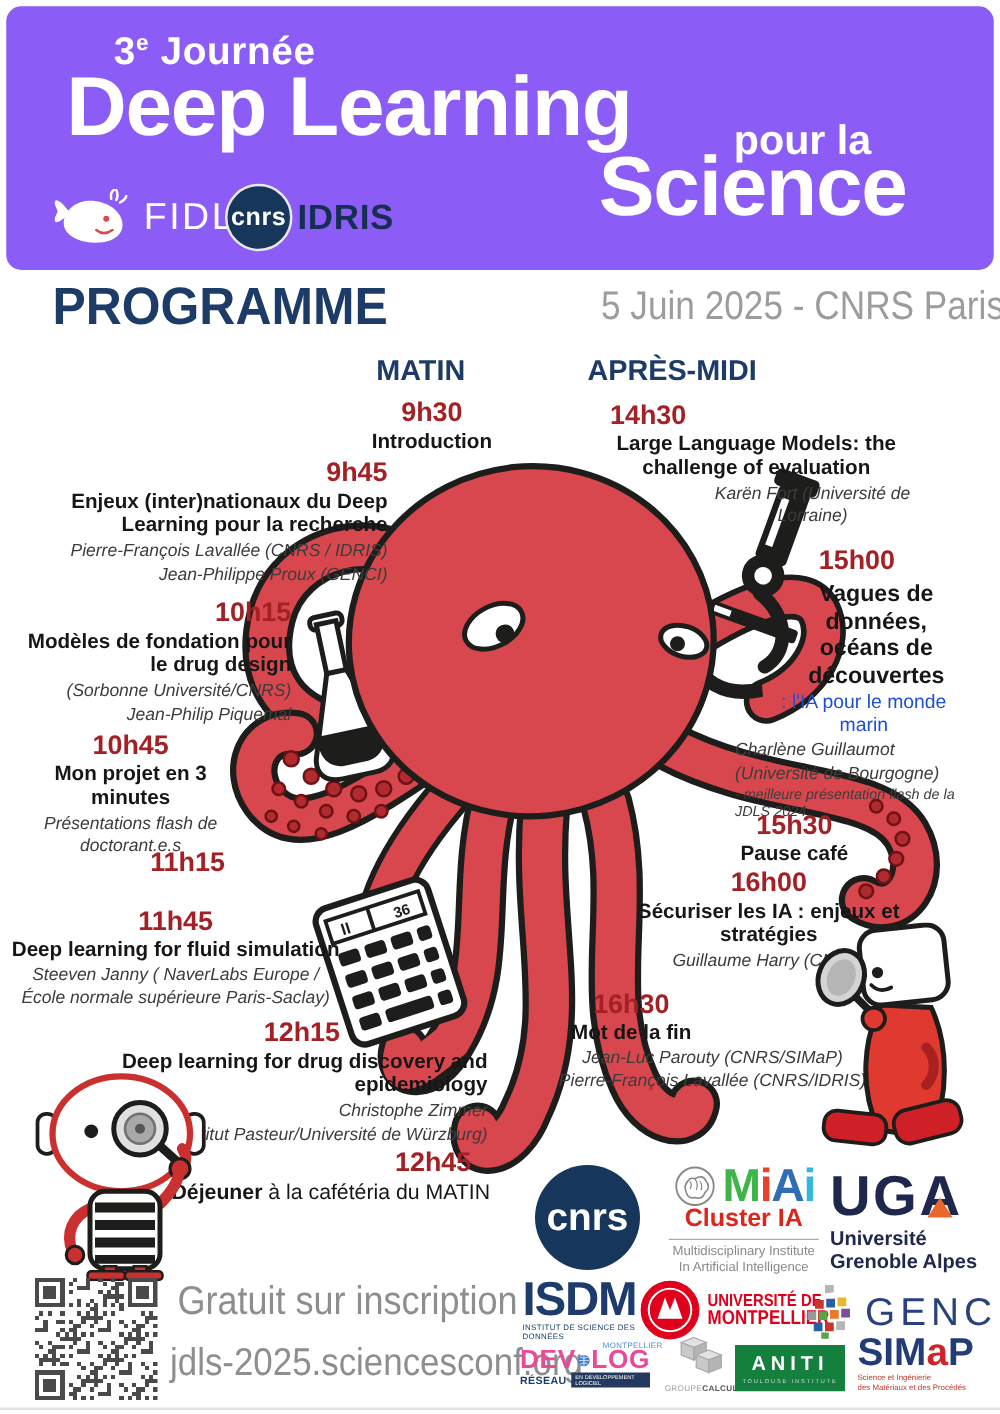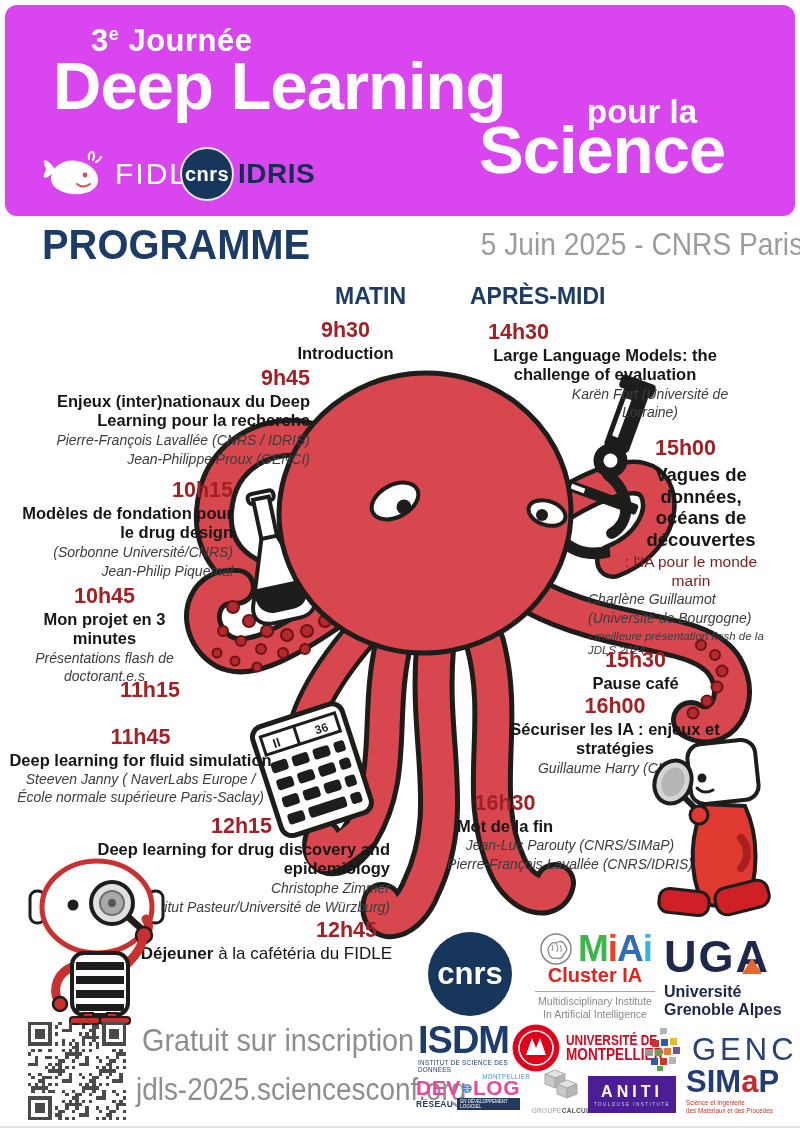--- a/index.html
+++ b/index.html
@@ -2,50 +2,50 @@
 <html><head>
 <meta charset="utf-8">
 <style>
   * { margin:0; padding:0; box-sizing:border-box; }
   html,body { width:800px; }
   body { font-family:"Liberation Sans", sans-serif; background:#fff; }
   .poster { position:relative; width:800px; height:1131px; background:#fff; overflow:hidden; }
 
   
   .banner { position:absolute; left:5px; top:5px; width:790px; height:211px;
-            background:#d946ef; border-radius:12px; }
+            background:#8b5cf6; border-radius:12px; }
   .edition { position:absolute; left:86px; top:18px; color:#fff; font-size:31px; font-weight:600; letter-spacing:0.5px; }
   .edition sup { font-size:18px; }
   .title-main { position:absolute; left:48px; top:42px; color:#fff; font-size:67px; font-weight:800; letter-spacing:-1px; }
   .title-connector { position:absolute; left:582px; top:88px; color:#fff; font-size:33px; font-weight:600; }
   .title-secondary { position:absolute; left:474px; top:106px; color:#fff; font-size:67px; font-weight:800; letter-spacing:-1px; }
   .fidle-logo { position:absolute; left:38px; top:146px; display:flex; align-items:center; }
   .fidle-label { color:#fff; font-size:30px; font-weight:300; letter-spacing:2px; margin-left:8px; }
   .idris-logo { position:absolute; left:175px; top:142px; display:flex; align-items:center; }
   .cnrs-circle { width:54px; height:54px; border-radius:50%; background:#17365c; border:2px solid #e8e8e8;
                  color:#fff; font-weight:700; display:flex; align-items:center; justify-content:center;
                  font-size:20px; letter-spacing:0.5px; }
   .idris-text { color:#152f52; font-weight:800; font-size:28px; margin-left:4px; letter-spacing:0.5px; }
 
   
   .prog-title { position:absolute; left:42px; top:221px; color:#1c3b66; font-size:42px; font-weight:800;
                 letter-spacing:0px; transform:scaleX(0.95); transform-origin:left; }
   .date-loc { position:absolute; left:440px; top:226px; width:340px; text-align:right; color:#9c9c9c;
               font-size:32px; font-weight:400; transform:scaleX(0.88); transform-origin:right; white-space:nowrap; }
   .col-head { position:absolute; color:#1c3b66; font-size:23px; font-weight:800; }
-  .col-matin { left:301px; top:283px;margin-left:34px; }
+  .col-matin { left:301px; top:283px; }
   .col-apm { left:470px; top:283px; }
 
   
   .session { position:absolute; }
   .ta-c { text-align:center; } .ta-r { text-align:right; }
   .time { font-weight:700; color:#a32025; font-size:21.5px; line-height:1.2; }
   .s-title { font-weight:700; color:#161616; font-size:16.5px; line-height:1.18; }
   .s-title .reg { font-weight:400; }
-  .subtitle { font-weight:400; color:#7f1d1d; font-size:15.5px; line-height:1.2; margin-top:1px; }
+  .subtitle { font-weight:400; color:#1d4ed8; font-size:15.5px; line-height:1.2; margin-top:1px; }
   .speaker { font-style:italic; color:#3c3c3c; font-size:14px; line-height:1.28; margin-top:1px; }
   .note { font-style:italic; color:#3c3c3c; font-size:11.5px; line-height:1.22; margin-top:1px; }
 
   .m1 { left:160px; top:318px; width:150px; }
   .m2 { left:283px; top:318px; width:125px; }
   .m3 { left:15px;  top:366px; width:295px; }
   .m4 { left:15px;  top:478px; width:218px; }
   .m5 { left:12px;  top:584px; width:185px;text-align:center; }
   .m6 { left:45px;  top:678px; width:210px; }
   .m7 { left:8px;   top:725px; width:265px; }
@@ -107,21 +107,21 @@
   .logo-genci { position:absolute; left:644px; top:1028px; display:flex; align-items:center; gap:6px; }
   .genci-text { font-size:31px; color:#29427c; letter-spacing:4px; font-weight:500; }
   .logo-devlog { position:absolute; left:416px; top:1076px; width:104px; }
   .devlog-line { display:flex; align-items:center; font-weight:800; color:#ec4899; font-size:21px; letter-spacing:0.5px; }
   .devlog-sub { display:flex; align-items:center; gap:4px; margin-top:-2px; }
   .devlog-reseau { font-size:8.5px; color:#1d3c6b; font-weight:700; letter-spacing:0.3px; }
   .devlog-tag { background:#233a5e; color:#fff; font-size:4.5px; padding:1px 3px; }
   .logo-calcul { position:absolute; left:526px; top:1068px; width:70px; text-align:center; }
   .calcul-text { font-size:6.5px; margin-top:1px; letter-spacing:0.3px; }
   .calcul-pre { color:#9a9a9a; } .calcul-post { color:#555; font-weight:700; }
-  .logo-aniti { position:absolute; left:588px; top:1076px; width:88px; height:37px; background:#4c1d95;
+  .logo-aniti { position:absolute; left:588px; top:1076px; width:88px; height:37px; background:#15803d;
                 display:flex; flex-direction:column; align-items:center; justify-content:center; }
   .aniti-text { color:#fff; font-size:16px; font-weight:700; letter-spacing:4px; }
   .aniti-sub { color:#cfd8ea; font-size:4.5px; letter-spacing:1.5px; margin-top:1px; }
   .logo-simap { position:absolute; left:686px; top:1066px; width:110px; }
   .simap-word { font-size:31px; font-weight:700; color:#223c77; letter-spacing:0; line-height:1; }
   .simap-a { color:#d2232a; }
   .simap-sub { font-size:6.3px; color:#c0392b; line-height:1.25; margin-top:2px; }
 </style>
 </head>
 <body>
@@ -291,21 +291,21 @@
     <div class="speaker">Steeven Janny ( NaverLabs Europe / École normale supérieure Paris-Saclay)</div>
   </section>
   <section class="session m8 ta-r">
     <div class="time">12h15</div>
     <div class="s-title">Deep learning for drug discovery and epidemiology</div>
     <div class="speaker">Christophe Zimmer</div>
     <div class="speaker">(Institut Pasteur/Université de Würzburg)</div>
   </section>
   <section class="session m9 ta-r">
     <div class="time">12h45</div>
-    <div class="s-title"><span>Déjeuner</span><span class="reg"> à la cafétéria du FIDLE</span></div>
+    <div class="s-title"><span>Déjeuner</span><span class="reg"> à la cafétéria du MATIN</span></div>
   </section>
 
   <section class="session a1 ta-c">
     <div class="time">14h30</div>
     <div class="s-title">Large Language Models:  the challenge of evaluation</div>
     <div class="speaker">Karën Fort (Université de Lorraine)</div>
   </section>
   <section class="session a2 ta-c">
     <div class="time">15h00</div>
     <div class="s-title">Vagues de données, océans de découvertes</div>

